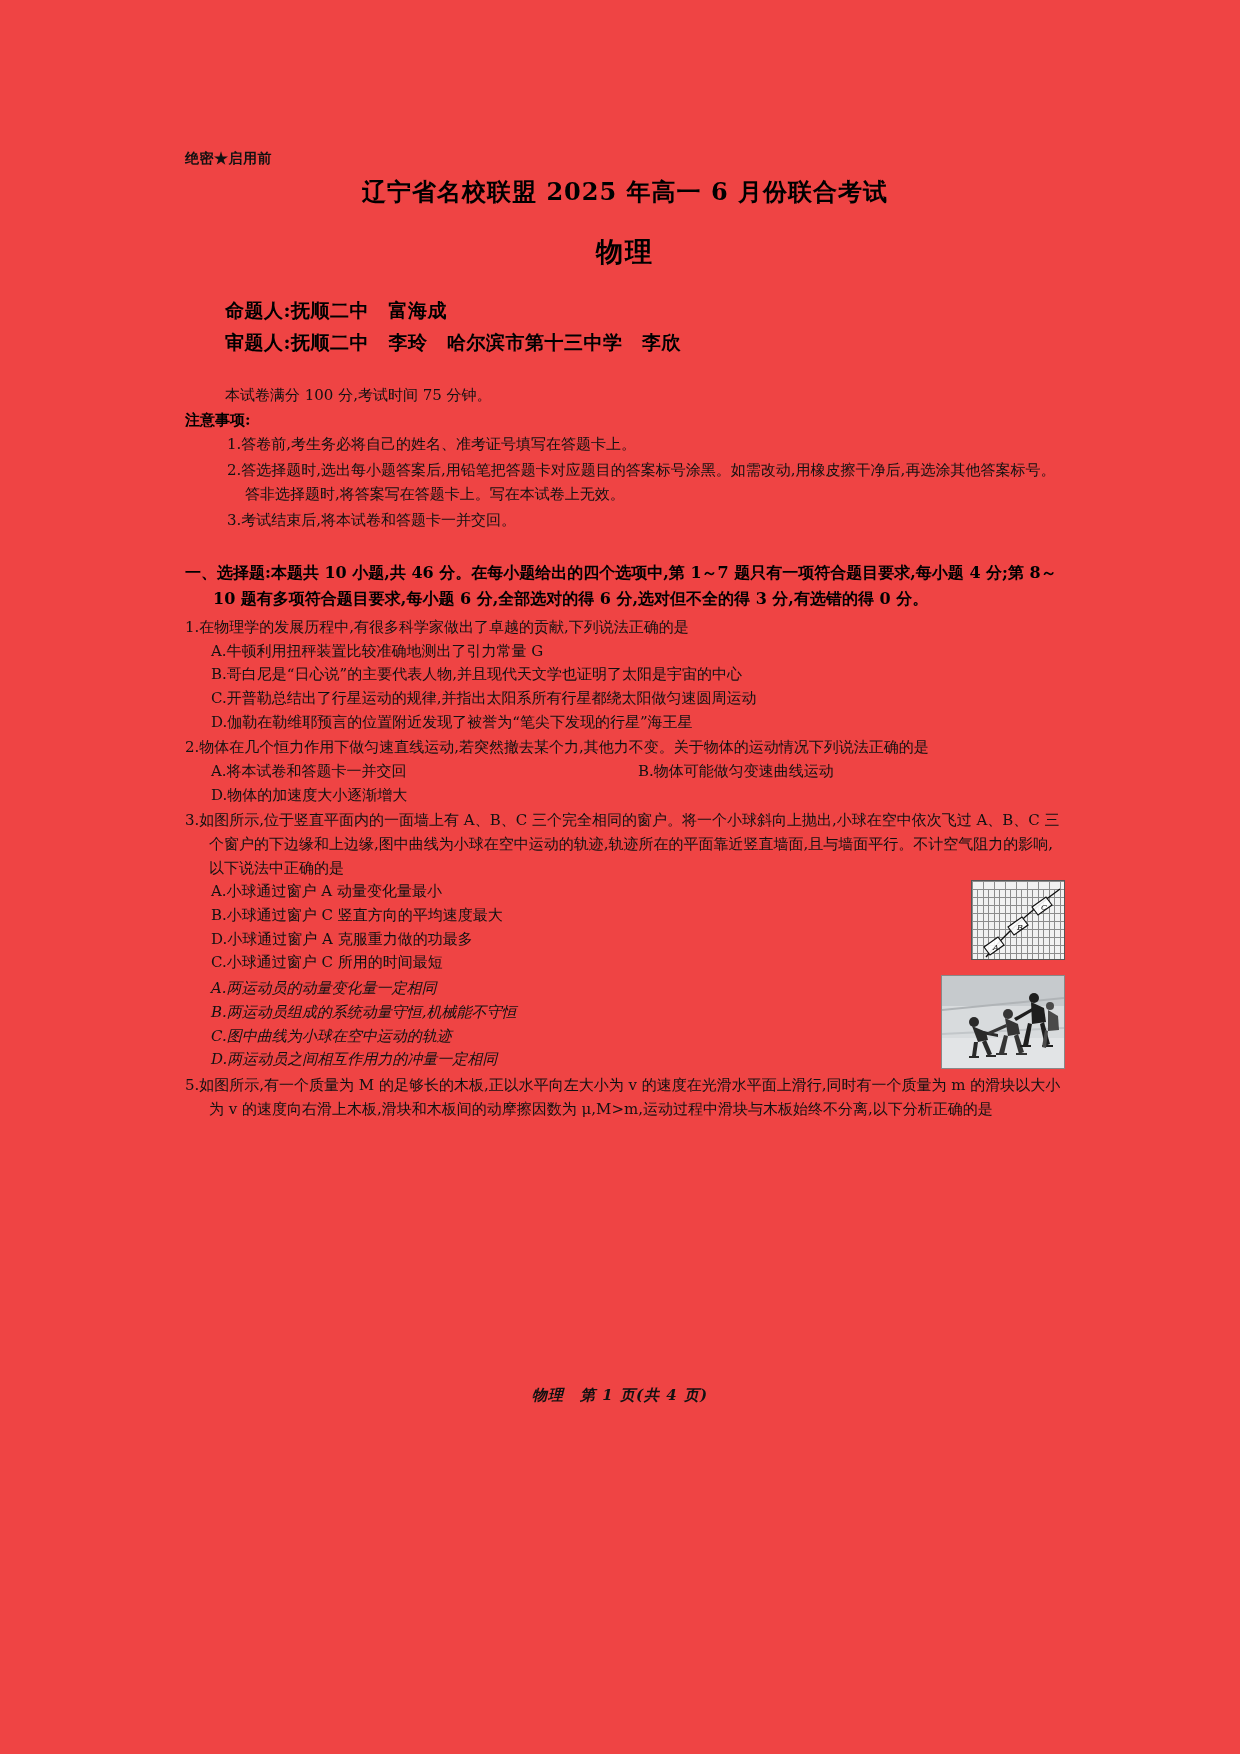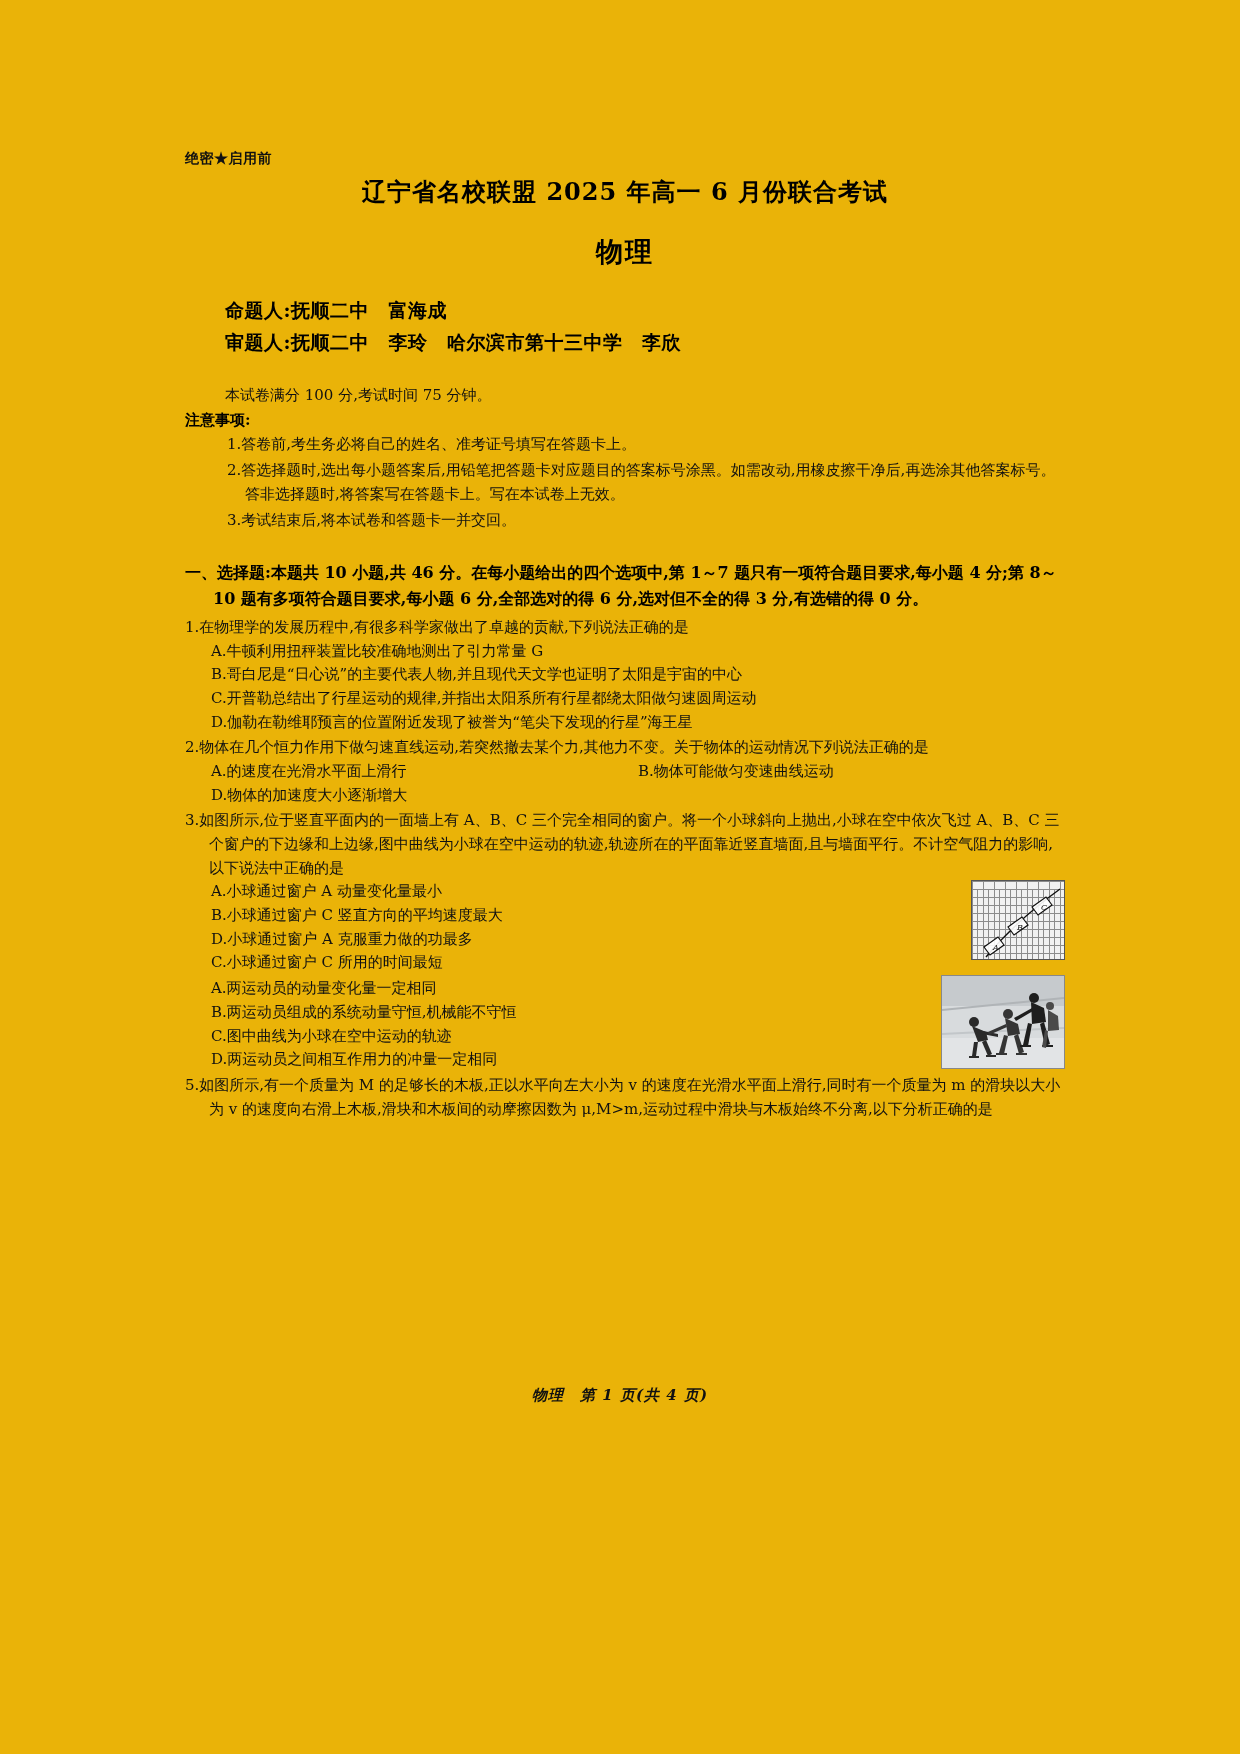--- a/index.html
+++ b/index.html
@@ -13,21 +13,21 @@
     font-family: "DejaVu Serif", "Liberation Serif", serif;
     color: #1a1a1a;
     position: relative;
     overflow: hidden;
   }
   .page {
     position: absolute;
     left: 0; top: 0;
     width: 1240px;
     height: 1754px;
-    background: #eab308;
+    background: #ef4444;
   }
   .content {
     position: absolute;
     left: 185px;
     top: 150px;
     width: 880px;
   }
 
   
   .secret {
@@ -209,21 +209,21 @@
         <div class="opt">B.哥白尼是“日心说”的主要代表人物,并且现代天文学也证明了太阳是宇宙的中心</div>
         <div class="opt">C.开普勒总结出了行星运动的规律,并指出太阳系所有行星都绕太阳做匀速圆周运动</div>
         <div class="opt">D.伽勒在勒维耶预言的位置附近发现了被誉为“笔尖下发现的行星”海王星</div>
       </div>
     </div>
 
     <div class="q">
       <div class="q-stem"><span class="num">2.</span><span>物体在几个恒力作用下做匀速直线运动,若突然撤去某个力,其他力不变。关于物体的运动情况下列说法正确的是</span></div>
       <div class="opts">
         <div class="opt-row">
-          <span class="cell">A.的速度在光滑水平面上滑行</span>
+          <span class="cell">A.将本试卷和答题卡一并交回</span>
           <span class="cell">B.物体可能做匀变速曲线运动</span>
         </div>
         <div class="opt-row">
           <span class="cell">D.物体的加速度大小逐渐增大</span>
         </div>
       </div>
     </div>
 
     <div class="q" style="position:relative;">
       <div class="q-stem"><span class="num">3.</span><span>如图所示,位于竖直平面内的一面墙上有 A、B、C 三个完全相同的窗户。将一个小球斜向上抛出,小球在空中依次飞过 A、B、C 三个窗户的下边缘和上边缘,图中曲线为小球在空中运动的轨迹,轨迹所在的平面靠近竖直墙面,且与墙面平行。不计空气阻力的影响,以下说法中正确的是</span></div>
@@ -249,21 +249,21 @@
             </g>
             <text x="69" y="29" font-size="8" font-style="italic" fill="#111" font-family="DejaVu Serif, serif">C</text>
             <text x="45" y="49" font-size="8" font-style="italic" fill="#111" font-family="DejaVu Serif, serif">B</text>
             <text x="21" y="69" font-size="8" font-style="italic" fill="#111" font-family="DejaVu Serif, serif">A</text>
           </svg>
         </div>
       </div>
     </div>
 
     <div class="q">
-      <div class="opts" style="position:relative;">
+      <div class="opts" style="position:relative;font-style:italic;">
         <div class="opt">A.两运动员的动量变化量一定相同</div>
         <div class="opt">B.两运动员组成的系统动量守恒,机械能不守恒</div>
         <div class="opt">C.图中曲线为小球在空中运动的轨迹</div>
         <div class="opt">D.两运动员之间相互作用力的冲量一定相同</div>
 
         <div class="fig-photo" style="top:-2px;">
           <svg width="122" height="92" viewBox="0 0 122 92">
             <rect x="0" y="0" width="122" height="92" fill="#d8dbdd"></rect>
             <rect x="0" y="0" width="122" height="30" fill="#c6cacd"></rect>
             <rect x="0" y="62" width="122" height="30" fill="#e2e4e6"></rect>

